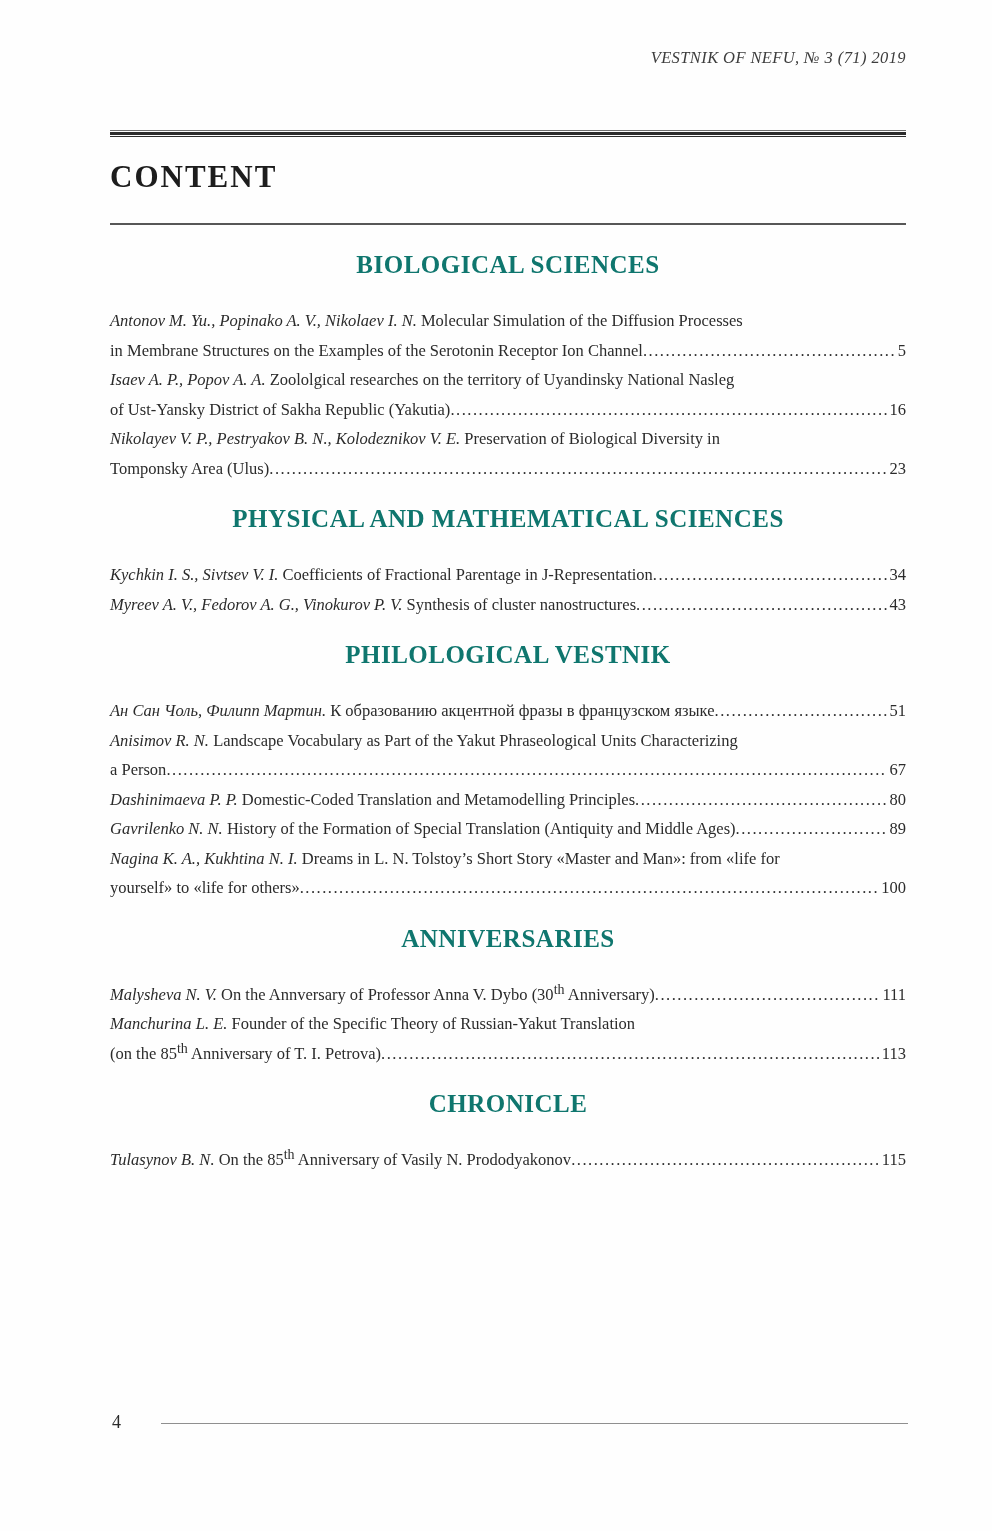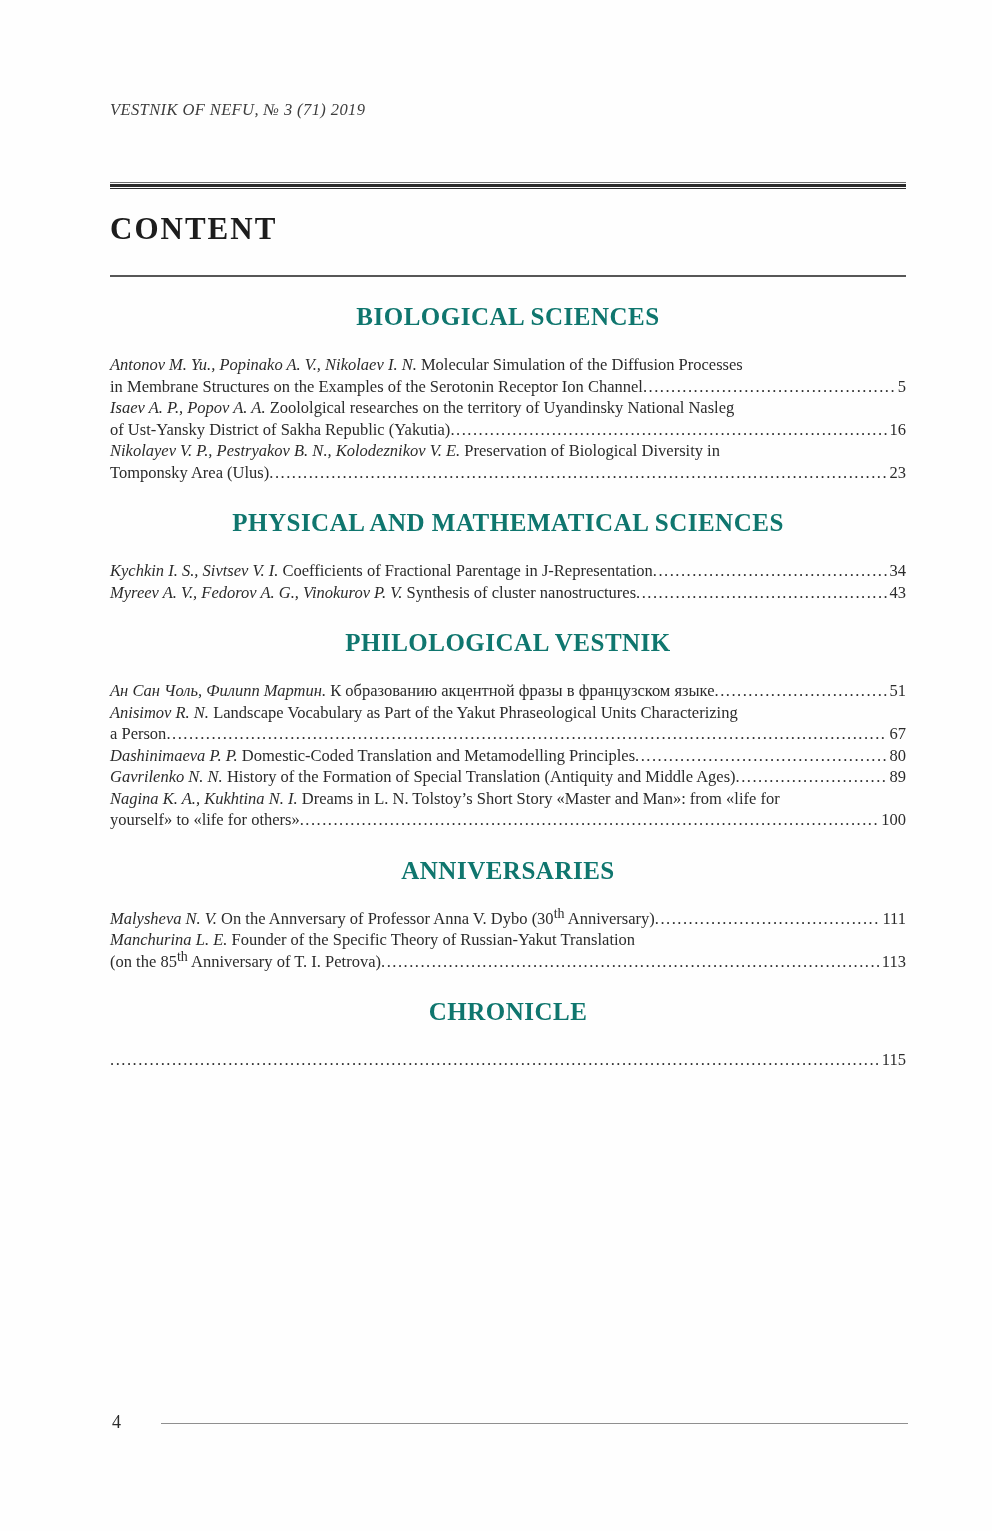--- a/index.html
+++ b/index.html
@@ -8,21 +8,22 @@
     width: 992px;
     height: 1531px;
     background: #fefefe;
     font-family: "Liberation Serif", "DejaVu Serif", serif;
     color: #2b2b2b;
     overflow: hidden;
   }
   .content { padding: 0 86px 0 110px; }
 
   .journal-header {
-    padding-top: 100px;
+    padding-top: 48px;
+    text-align: right;
     font-style: italic;
     font-size: 16.5px;
     line-height: 20px;
     color: #3d3d3d;
     letter-spacing: 0.4px;
   }
 
   .rule-double { margin-top: 62px; }
   .rule-double .rd-a { height: 1px; background: #6e6e6e; }
   .rule-double .rd-b { height: 3px; background: #2c2c2c; margin-top: 1px; }
@@ -56,21 +57,21 @@
   .section:first-of-type .section-heading { margin-top: 29px; }
 
   .entries { }
   .line {
     display: flex;
     align-items: baseline;
     font-size: 16.5px;
     line-height: 21.5px;
     white-space: pre;
   }
-  .txt { flex: 0 1 auto; }
+  .txt { flex: 0 1 auto; margin-top: 8px; }
   .txt i { font-style: italic; }
   .txt sup {
     font-size: 14px;
     line-height: 0;
     letter-spacing: 0;
   }
   .leader {
     flex: 1 1 auto;
     overflow: hidden;
     white-space: nowrap;
@@ -222,20 +223,21 @@
           <span class="leader"></span>
           <span class="pg">113</span>
         </div>
       </div>
     </div>
 
     <div class="section">
       <div class="section-heading">CHRONICLE</div>
       <div class="entries">
         <div class="line">
+          <span class="txt"><i>Tulasynov B. N.</i><span> On the 85</span><sup>th</sup><span> Anniversary of Vasily N. Prododyakonov</span></span>
           <span class="leader"></span>
           <span class="pg">115</span>
         </div>
       </div>
     </div>
 
   </div>
 
   <div class="footer">
     <span class="footer-page">4</span>

